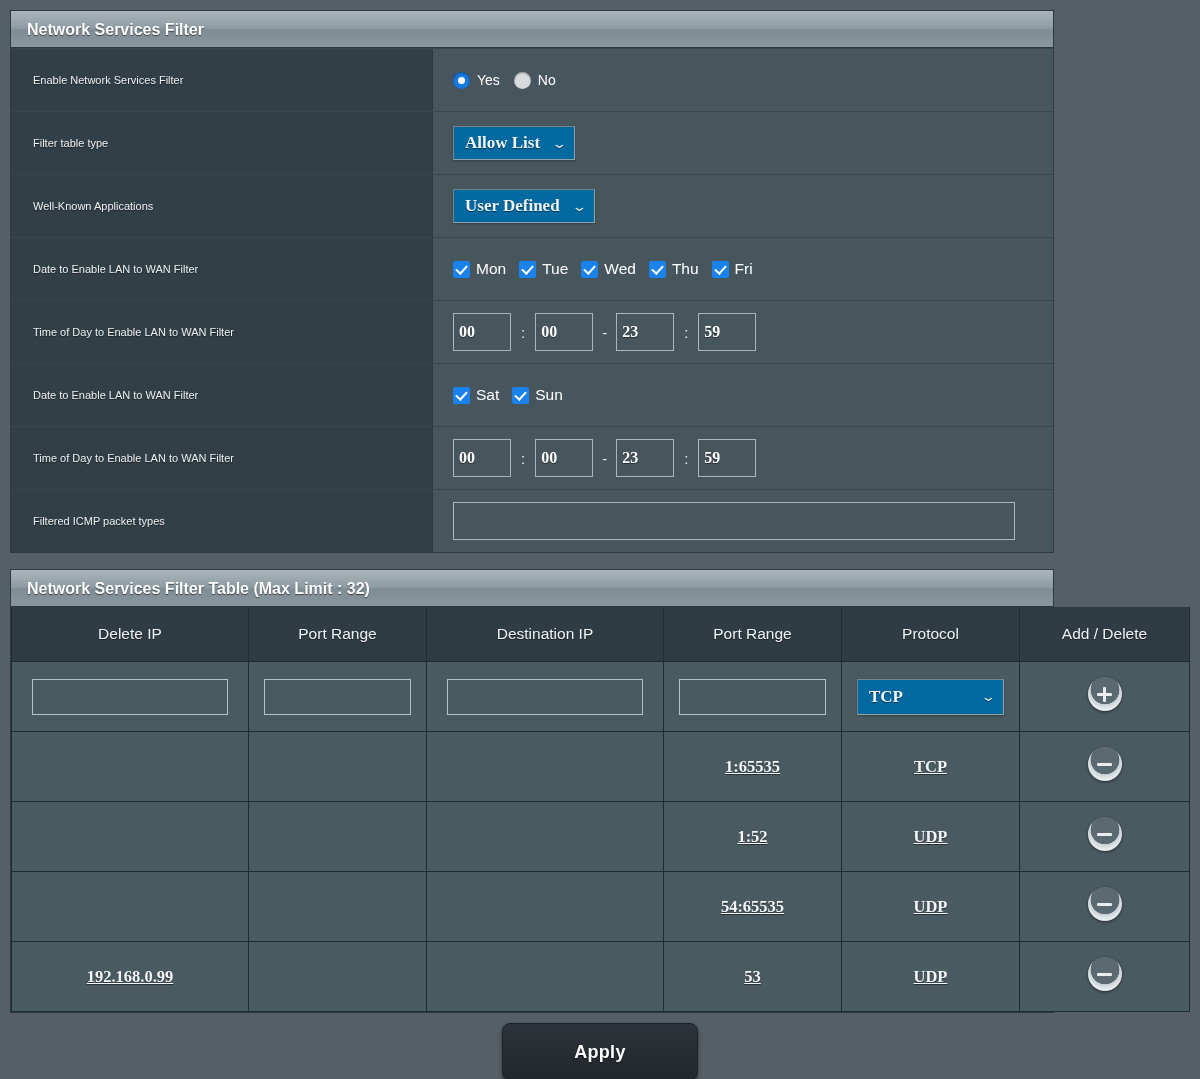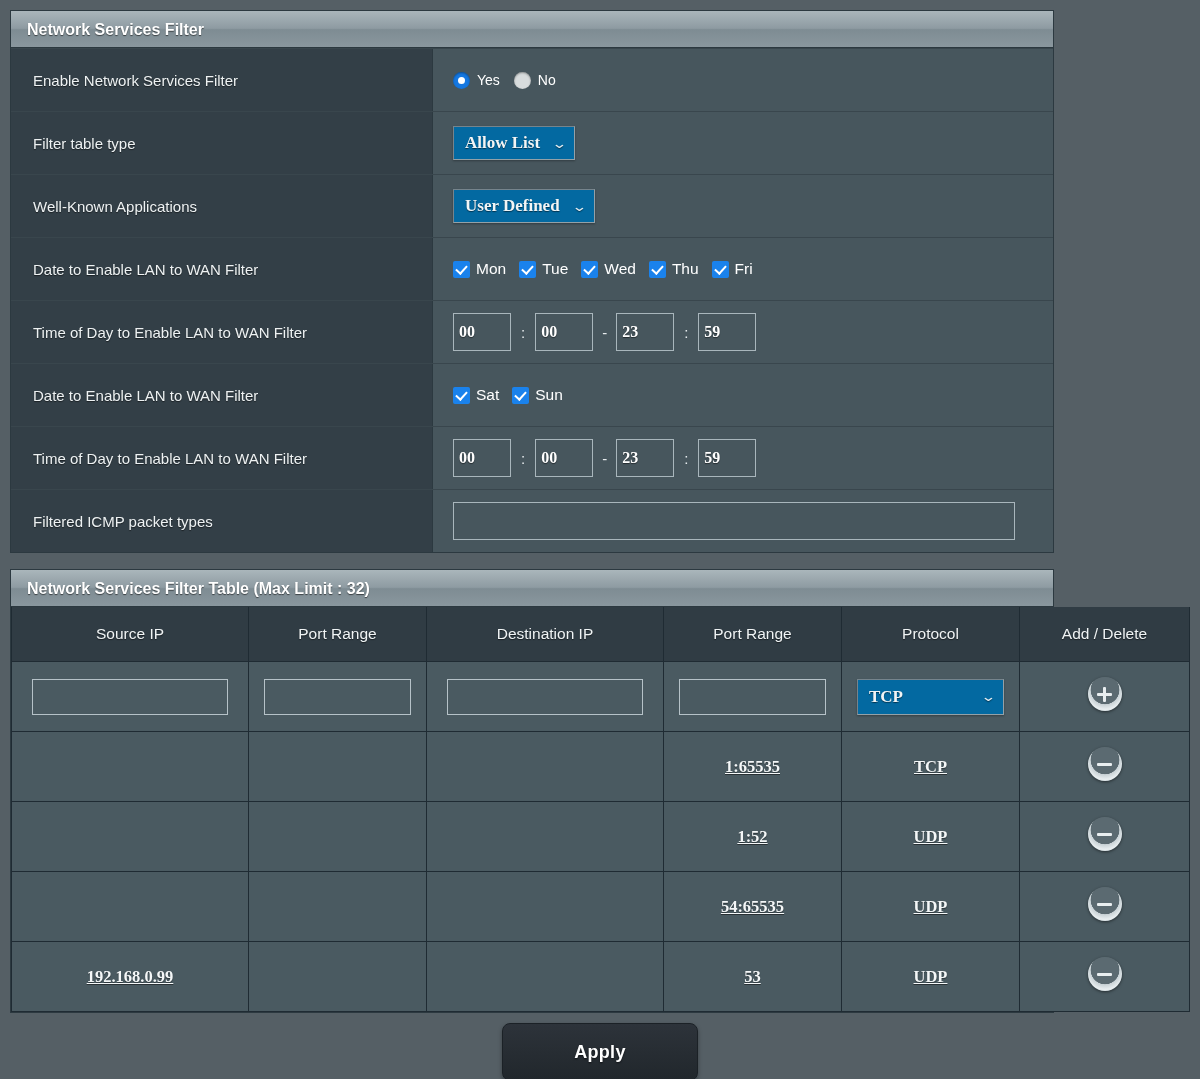--- a/index.html
+++ b/index.html
@@ -50,21 +50,21 @@
   }
   .form-row:first-of-type { border-top: none; }
   .cell-label {
     width: 422px;
     min-width: 422px;
     box-sizing: border-box;
     background: #333f47;
     display: flex;
     align-items: center;
     padding: 0 0 0 22px;
-    font-size: 15px;
+    font-size: 11px;
     color: #eef2f3;
     border-right: 1px solid #2c3940;
     text-shadow: 0 1px 1px rgba(0,0,0,0.5);
   }
   .cell-value {
     flex: 1;
     box-sizing: border-box;
     background: #47565d;
     display: flex;
     align-items: center;
@@ -404,21 +404,21 @@
       <colgroup>
         <col class="col1">
           <col class="col2">
           <col class="col3">
         <col class="col4">
           <col class="col5">
           <col class="col6">
       </colgroup>
       <thead>
         <tr>
-          <th>Source IP</th>
+          <th>Delete IP</th>
           <th>Port Range</th>
           <th>Destination IP</th>
           <th>Port Range</th>
           <th>Protocol</th>
           <th>Add / Delete</th>
         </tr>
       </thead>
       <tbody>
 
         <tr>

